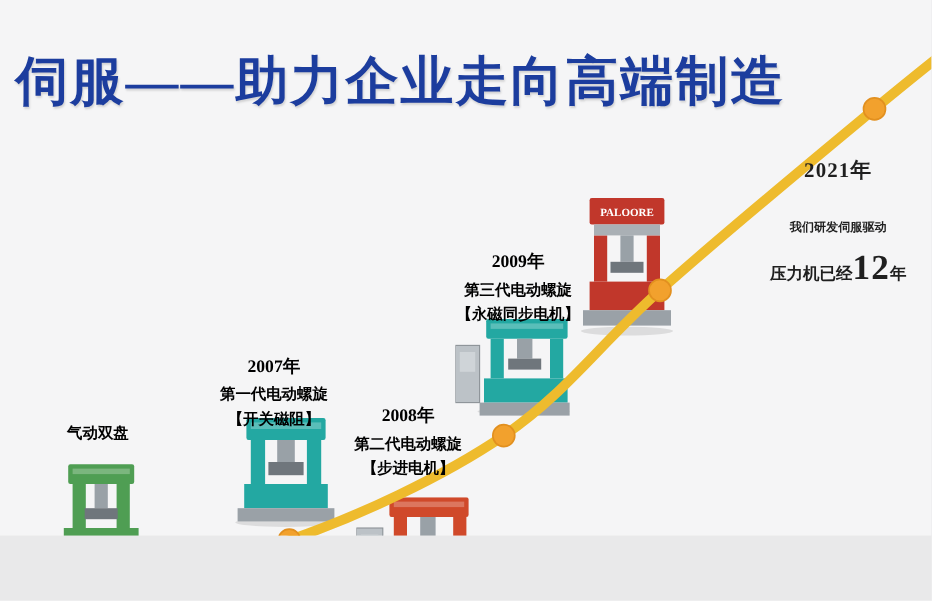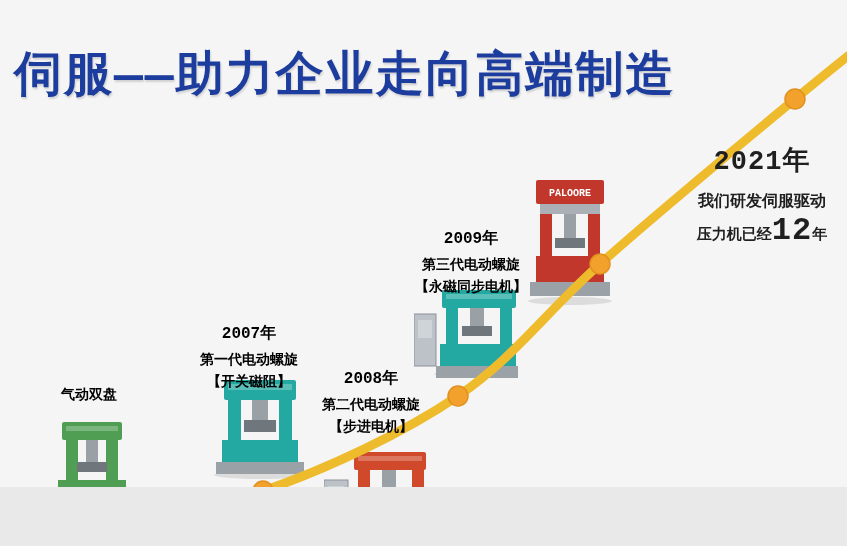--- a/index.html
+++ b/index.html
@@ -1,35 +1,35 @@
 <!DOCTYPE html>
 <html><head>
 <meta charset="utf-8">
 <style>
   html,body { margin:0; padding:0; background:#e9e9ea; }
   .stage {
     position:relative; width:847px; height:487px; overflow:hidden;
     background:#f5f5f6;
-    font-family:Liberation Mono, monospace;
+    font-family:Liberation Serif, serif;
   }
   .page-title {
     position:absolute; left:14px; top:42px; z-index:5;
     font-size:48px; font-weight:bold; color:#1c3d9e; letter-spacing:2px;
     text-shadow:1px 2px 2px rgba(0,0,0,0.15);
     white-space:nowrap;
   }
   .curve-svg { position:absolute; left:0; top:0; z-index:3; pointer-events:none; }
   .curve-svg circle { stroke:#e2901f; stroke-width:1.5; }
   .machine { position:absolute; z-index:2; }
   .label { position:absolute; z-index:4; text-align:center; color:#000000; }
   .label .year { font-size:16px; font-weight:bold; margin-bottom:5px; }
   .label .line { font-size:14px; font-weight:bold; line-height:22px; }
   .endpoint { position:absolute; z-index:4; text-align:center; color:#1f1f1f; }
-  .endpoint .year { font-size:27px; font-weight:bold; letter-spacing:1px; margin-bottom:13px; }
-  .endpoint .line1 { font-size:16px; font-weight:bold; }
+  .endpoint .year { font-size:19px; font-weight:bold; letter-spacing:1px; margin-bottom:31px; }
+  .endpoint .line1 { font-size:11px; font-weight:bold; margin-bottom:11px; }
   .endpoint .line2 { font-size:15px; font-weight:bold; }
   .endpoint .big-num { font-size:32px; font-weight:bold; letter-spacing:1px; }
 </style>
 </head>
 <body>
 
 <div class="stage">
 
   <div class="page-title">伺服——助力企业走向高端制造</div>
 

